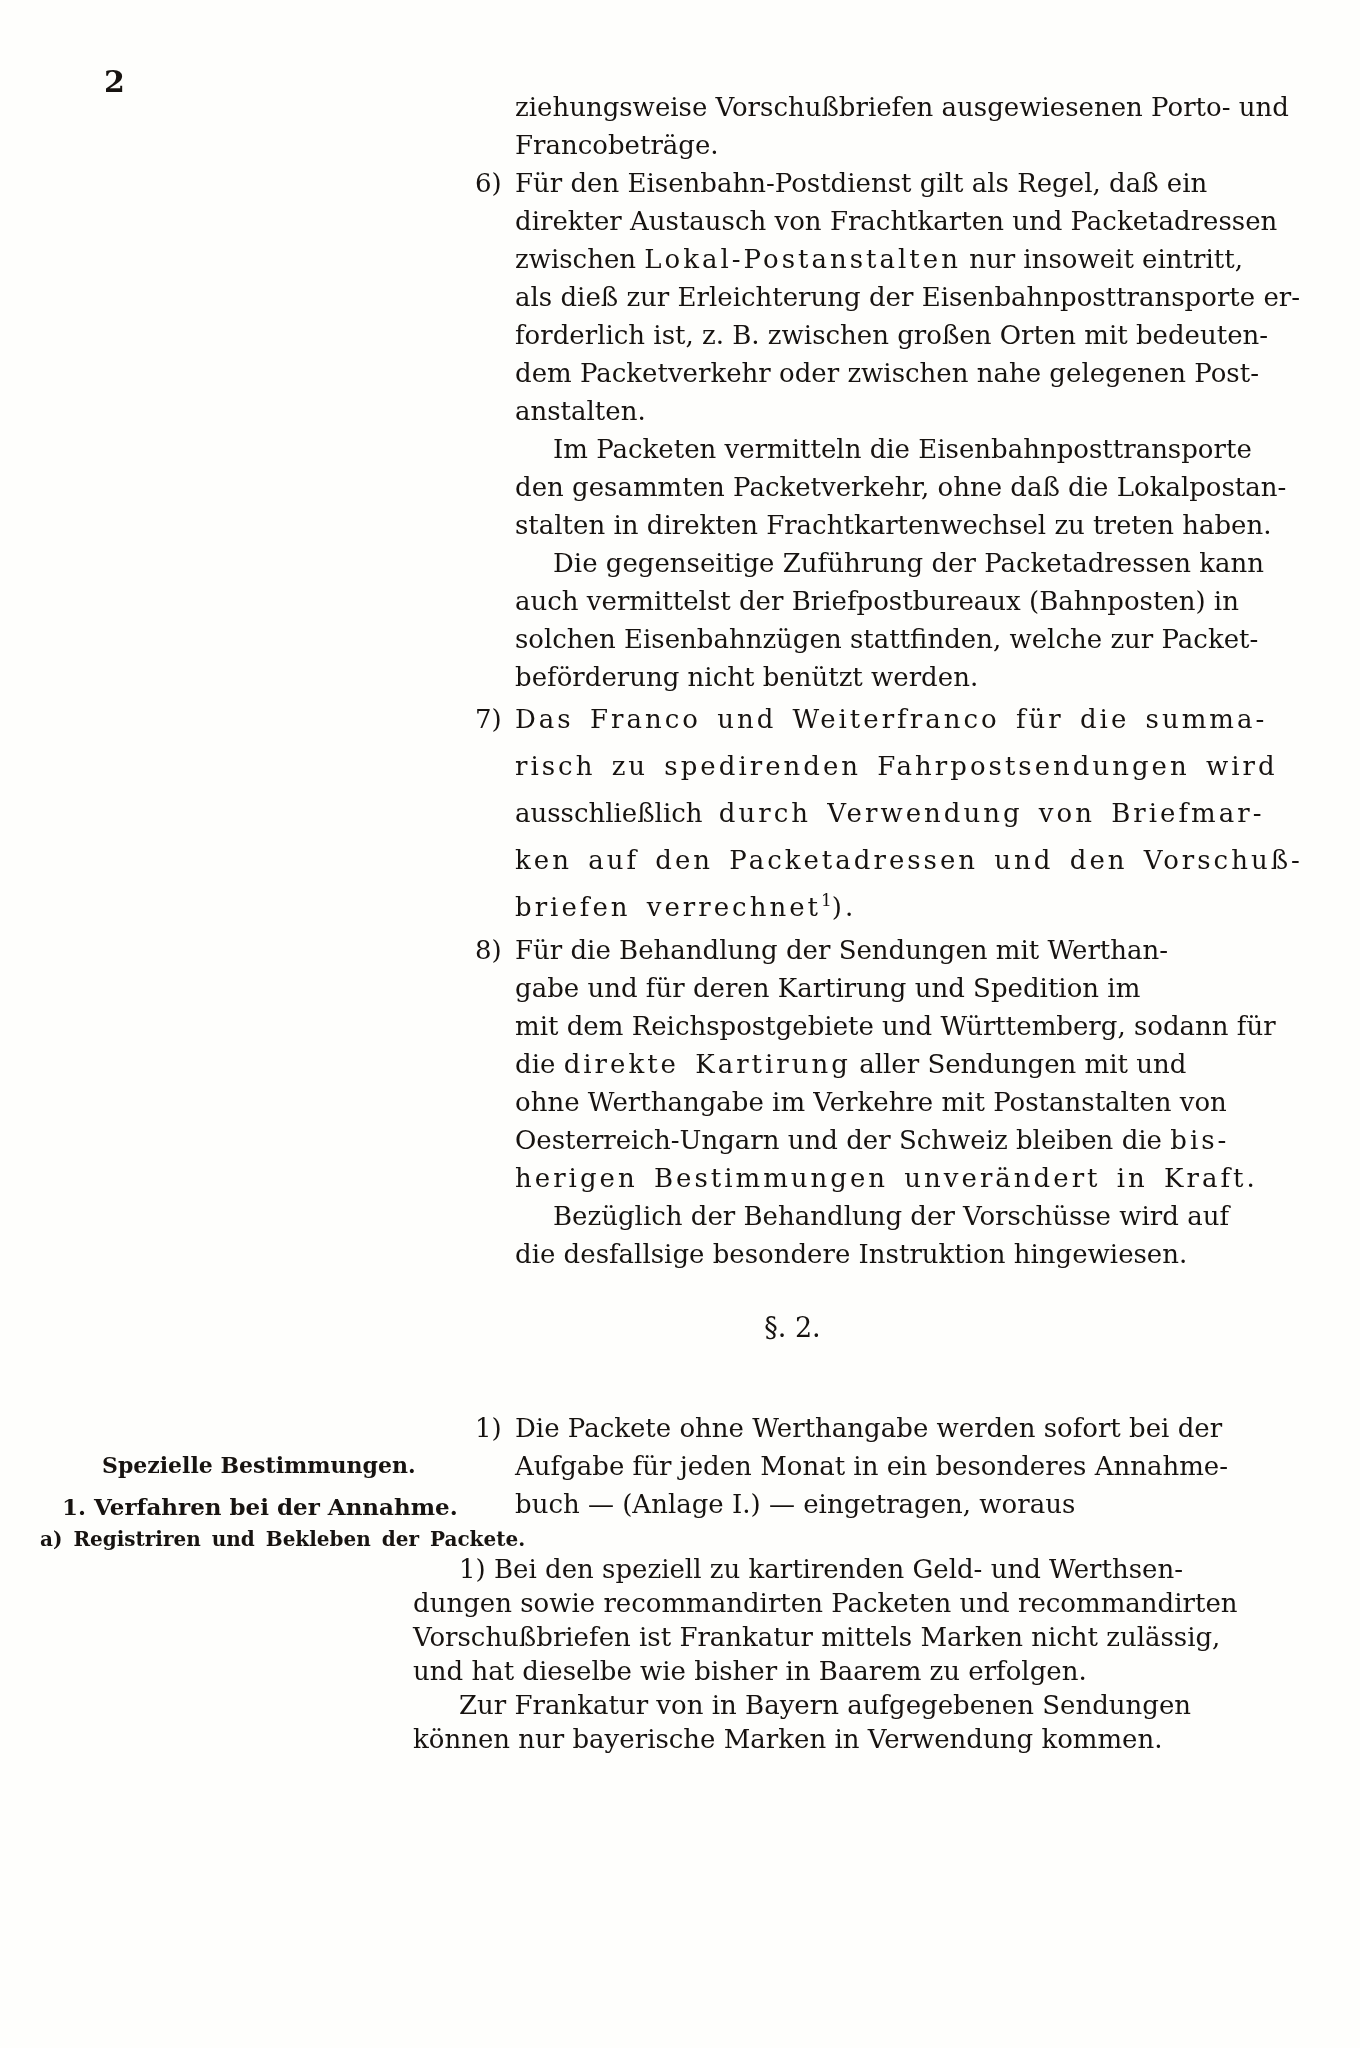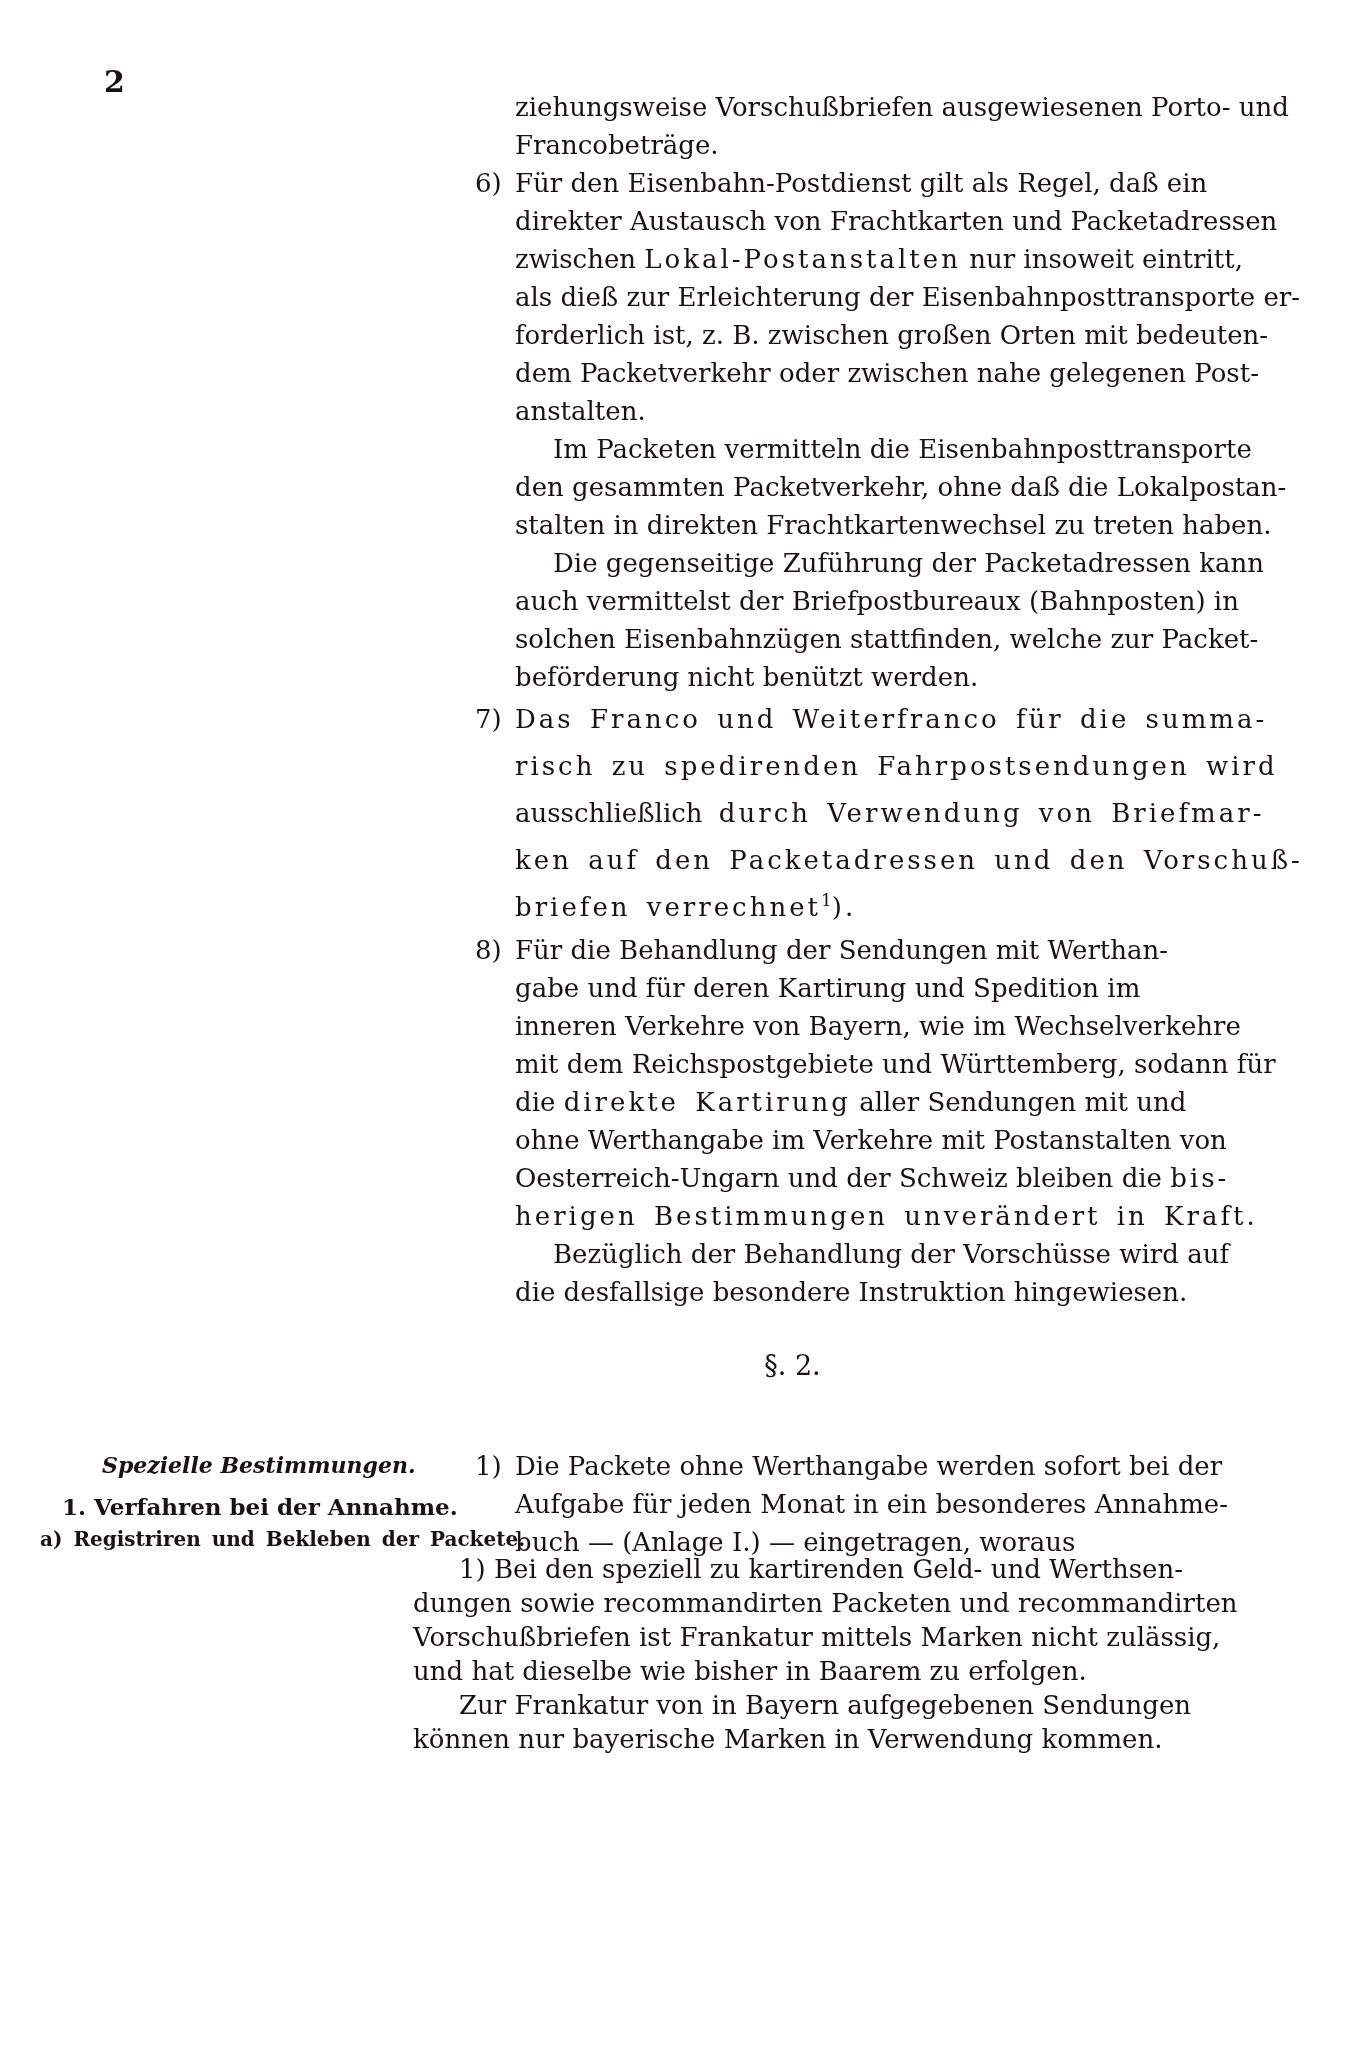--- a/index.html
+++ b/index.html
@@ -19,21 +19,21 @@
   .para .first{padding-left:78px;}
   .item{position:relative;}
   .item .num{position:absolute;left:0;top:0;}
   .item .line{padding-left:40px;}
   .item7{line-height:47px;}
   .sp{letter-spacing:3px;word-spacing:5px;}
   .bold{font-weight:normal;}
   .supref{font-size:17px;vertical-align:super;line-height:0;}
   .heading{text-align:center;margin-top:36px;margin-bottom:62px;font-size:27px;padding-right:130px;}
   .sidenotes{position:absolute;left:40px;top:1452px;width:410px;font-weight:bold;}
-  .sidenote1{font-size:22px;margin-left:62px;margin-bottom:15px;white-space:nowrap;font-style:italic;}
+  .sidenote1{font-size:22px;margin-left:62px;margin-bottom:15px;white-space:nowrap;}
   .sidenote2{font-size:23px;margin-left:22px;margin-bottom:7px;white-space:nowrap;}
   .sidenote3{font-size:20px;white-space:nowrap;word-spacing:4px;}
   .footnote{position:absolute;left:413px;top:1552px;width:825px;font-size:26px;line-height:34px;}
   .footnote .line{white-space:nowrap;}
   .footnote .first{padding-left:46px;}
 </style>
 </head>
 <body>
 
 <div class="page">
@@ -77,21 +77,20 @@
       <div class="line sp">risch zu spedirenden Fahrpostsendungen wird</div>
       <div class="line"><span class="bold">ausschließlich</span><span class="sp"> durch Verwendung von Briefmar-</span></div>
       <div class="line sp">ken auf den Packetadressen und den Vorschuß-</div>
       <div class="line"><span class="sp">briefen verrechnet</span><span class="supref">1</span><span class="sp">).</span></div>
     </div>
 
     <div class="block item">
       <span class="num">8)</span>
       <div class="line">Für die Behandlung der Sendungen mit Werthan-</div>
       <div class="line">gabe und für deren Kartirung und Spedition im</div>
-      <div class="line">inneren Verkehre von Bayern, wie im Wechselverkehre</div>
       <div class="line">mit dem Reichspostgebiete und Württemberg, sodann für</div>
       <div class="line"><span>die </span><span class="sp">direkte Kartirung</span><span> aller Sendungen mit und</span></div>
       <div class="line">ohne Werthangabe im Verkehre mit Postanstalten von</div>
       <div class="line"><span>Oesterreich-Ungarn und der Schweiz bleiben die </span><span class="sp">bis-</span></div>
       <div class="line sp">herigen Bestimmungen unverändert in Kraft.</div>
     </div>
 
     <div class="block para">
       <div class="line first">Bezüglich der Behandlung der Vorschüsse wird auf</div>
       <div class="line">die desfallsige besondere Instruktion hingewiesen.</div>

